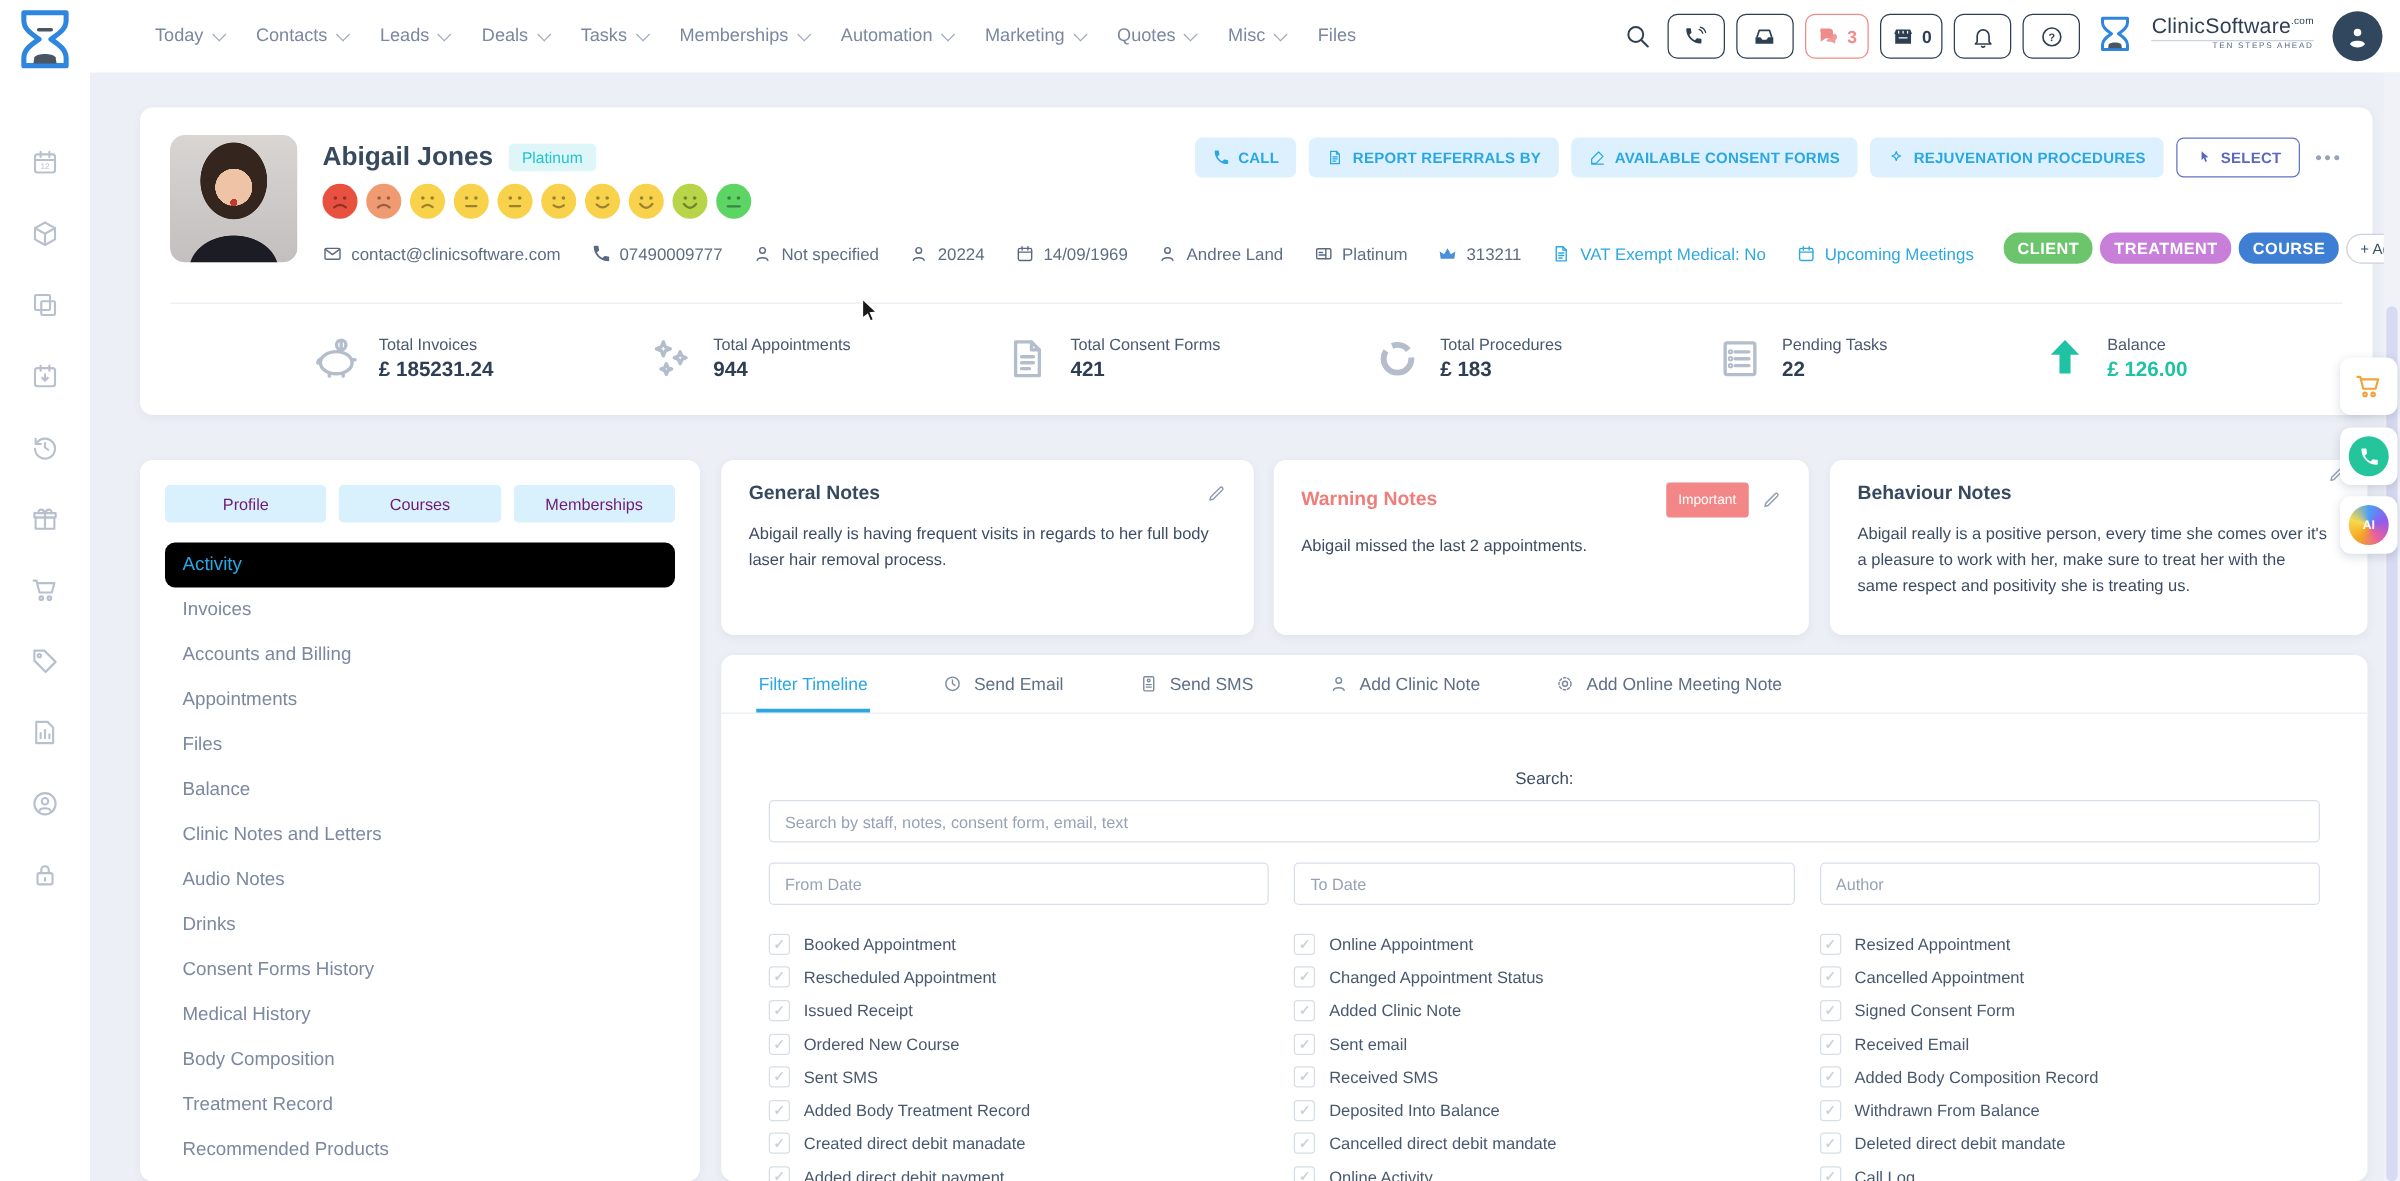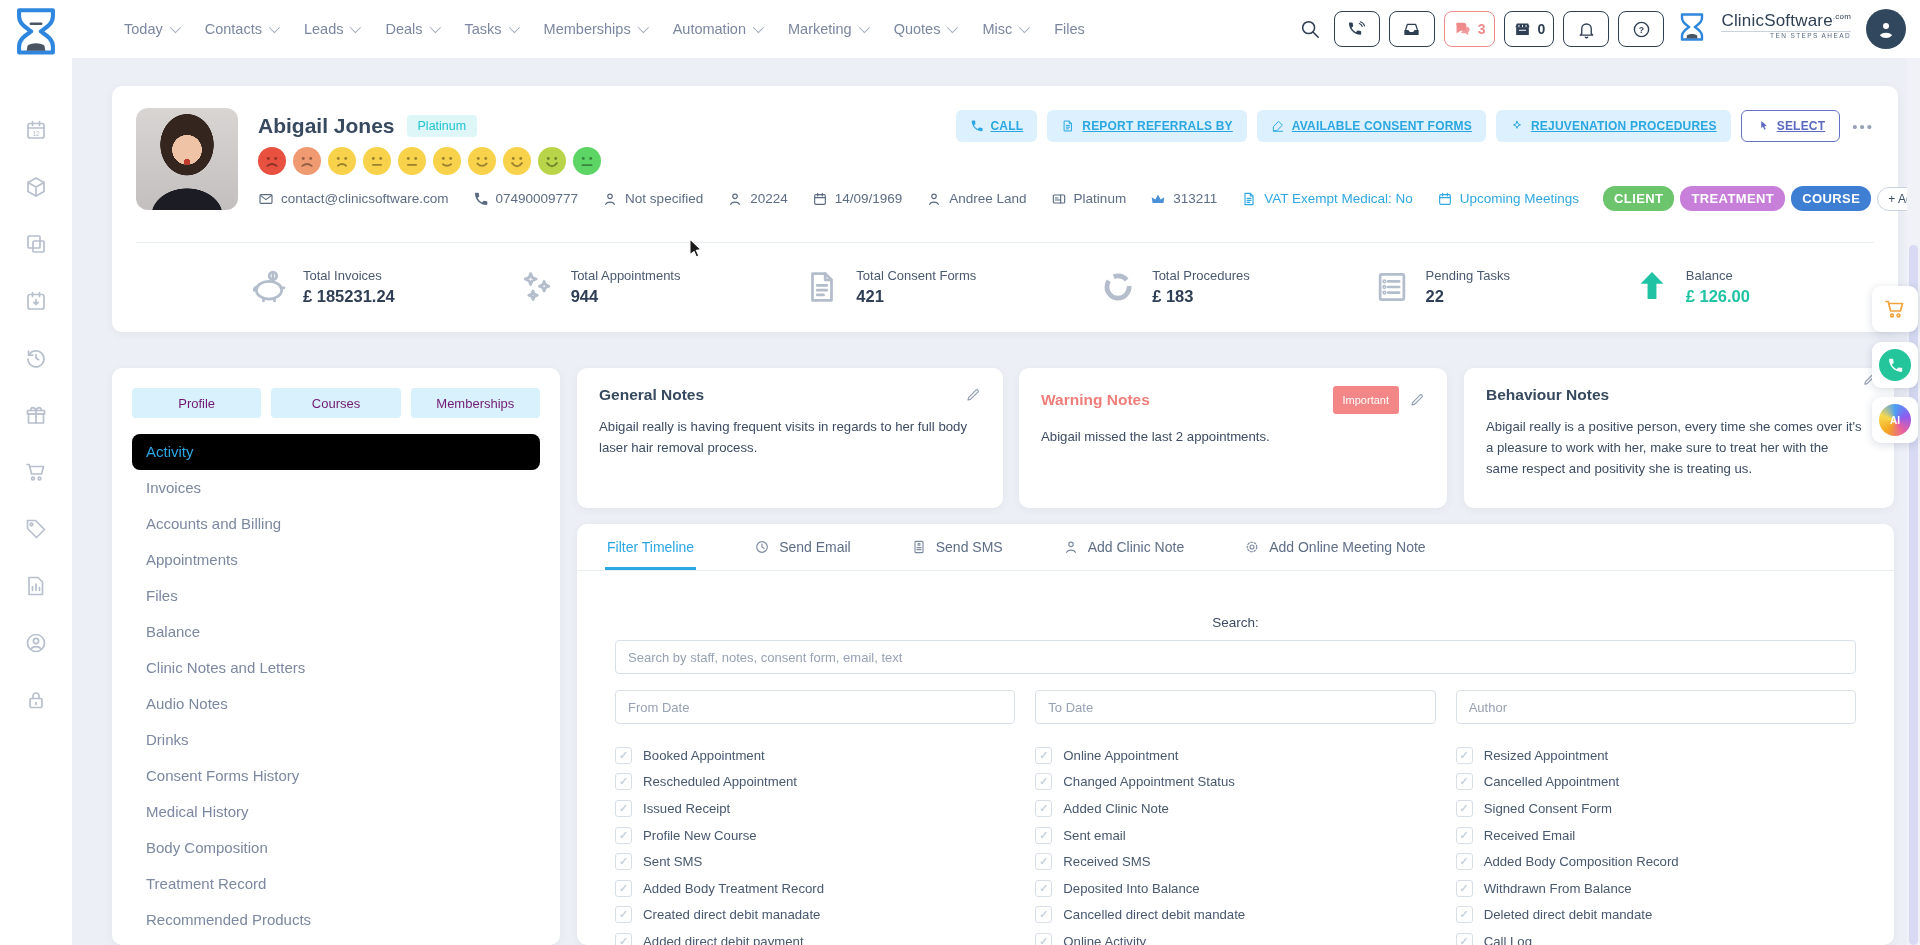--- a/index.html
+++ b/index.html
@@ -38,31 +38,31 @@
     radial-gradient(circle 15px at 50% 41%, #eec3a6 0 98%, transparent 100%),
     radial-gradient(ellipse 27px 31px at 50% 36%, #35251f 0 98%, transparent 100%),
     radial-gradient(ellipse 36px 28px at 50% 106%, #1c1d24 0 98%, transparent 100%),
     linear-gradient(180deg,#d9d5d3,#c3bfbe);}
   .p-name-row{position:absolute;left:146px;top:28px;display:flex;align-items:center;gap:12px;}
   .p-name{font-size:21px;font-weight:bold;color:#36495e;}
   .tier-badge{background:#dff6f8;color:#21c3cf;font-size:12.5px;padding:4px 11px;border-radius:4px;}
   .moods{position:absolute;left:146px;top:61px;display:flex;gap:7px;}
   .mood{width:28px;height:28px;border-radius:50%;cursor:pointer;}
   .mood svg{width:100%;height:100%;}
-  .contact-row{position:absolute;left:146px;top:100px;right:36px;display:flex;align-items:center;gap:24px;font-size:13.5px;color:#5d6d84;}
+  .contact-row{position:absolute;left:146px;top:100px;right:36px;display:flex;align-items:flex-end;gap:24px;font-size:13.5px;color:#5d6d84;}
   .citem{display:flex;align-items:center;gap:7px;white-space:nowrap;}
   .citem .ic{width:16px;height:16px;color:#5a6a80;}
   .citem.link{color:#2fa8e2;cursor:pointer;}
   .citem.link .ic{color:#2fa8e2;}
   .citem .ic.blue{color:#4a90d9;}
   .labels{margin-left:auto;display:flex;align-items:center;gap:6px;}
   .lab{font-size:13px;font-weight:bold;color:#fff;letter-spacing:.4px;padding:5px 11px;border-radius:12px;}
   .add-label{border:1px solid #c9d2dd;border-radius:12px;padding:4px 10px;font-size:12px;color:#3d4f63;cursor:pointer;background:#fff;white-space:nowrap;}
   .actions{position:absolute;right:24px;top:24px;display:flex;align-items:center;gap:10px;}
-  .act{height:32px;border-radius:6px;background:#dcf1fd;color:#2aa7e3;border:none;font-size:12px;font-weight:bold;letter-spacing:.2px;display:flex;align-items:center;gap:7px;padding:0 14px;cursor:pointer;white-space:nowrap;font-family:inherit;text-decoration:underline;}
+  .act{height:32px;border-radius:6px;background:#dcf1fd;color:#2aa7e3;border:none;font-size:12px;font-weight:bold;letter-spacing:.2px;display:flex;align-items:center;gap:7px;padding:0 14px;cursor:pointer;white-space:nowrap;font-family:inherit;}
   .act .ic{width:14px;height:14px;}
   .act.outline{background:#fff;border:1.4px solid #6472c4;color:#5a68c0;}
   .more-dots{color:#97a3b7;font-size:15px;letter-spacing:2px;cursor:pointer;margin-left:2px;}
   .divider{position:absolute;left:24px;right:24px;top:156px;border-top:1px solid #e9edf4;}
   .stats{position:absolute;left:138px;right:148px;top:170px;height:62px;display:flex;justify-content:space-between;align-items:center;}
   .stat{display:flex;align-items:center;gap:15px;}
   .stat .ic{width:38px;height:38px;color:#b3bdcc;}
   .stat .ic.teal{color:#1fc3a4;}
   .stat-label{font-size:13px;color:#49596f;margin-bottom:4px;}
   .stat-value{font-size:16.5px;font-weight:bold;color:#2e3e54;}
@@ -755,21 +755,21 @@
         <div class="chk">
           <span class="box">✓</span>
           <span class="chk-label">Added Clinic Note</span>
         </div>
         <div class="chk">
           <span class="box">✓</span>
           <span class="chk-label">Signed Consent Form</span>
         </div>
         <div class="chk">
           <span class="box">✓</span>
-          <span class="chk-label">Profile New Course</span>
+          <span class="chk-label">Ordered New Course</span>
         </div>
         <div class="chk">
           <span class="box">✓</span>
           <span class="chk-label">Sent email</span>
         </div>
         <div class="chk">
           <span class="box">✓</span>
           <span class="chk-label">Received Email</span>
         </div>
         <div class="chk">

